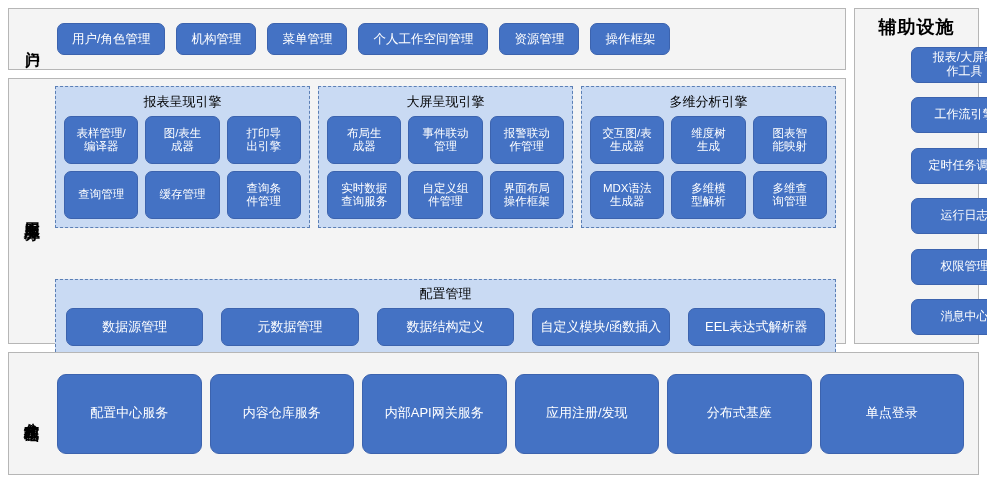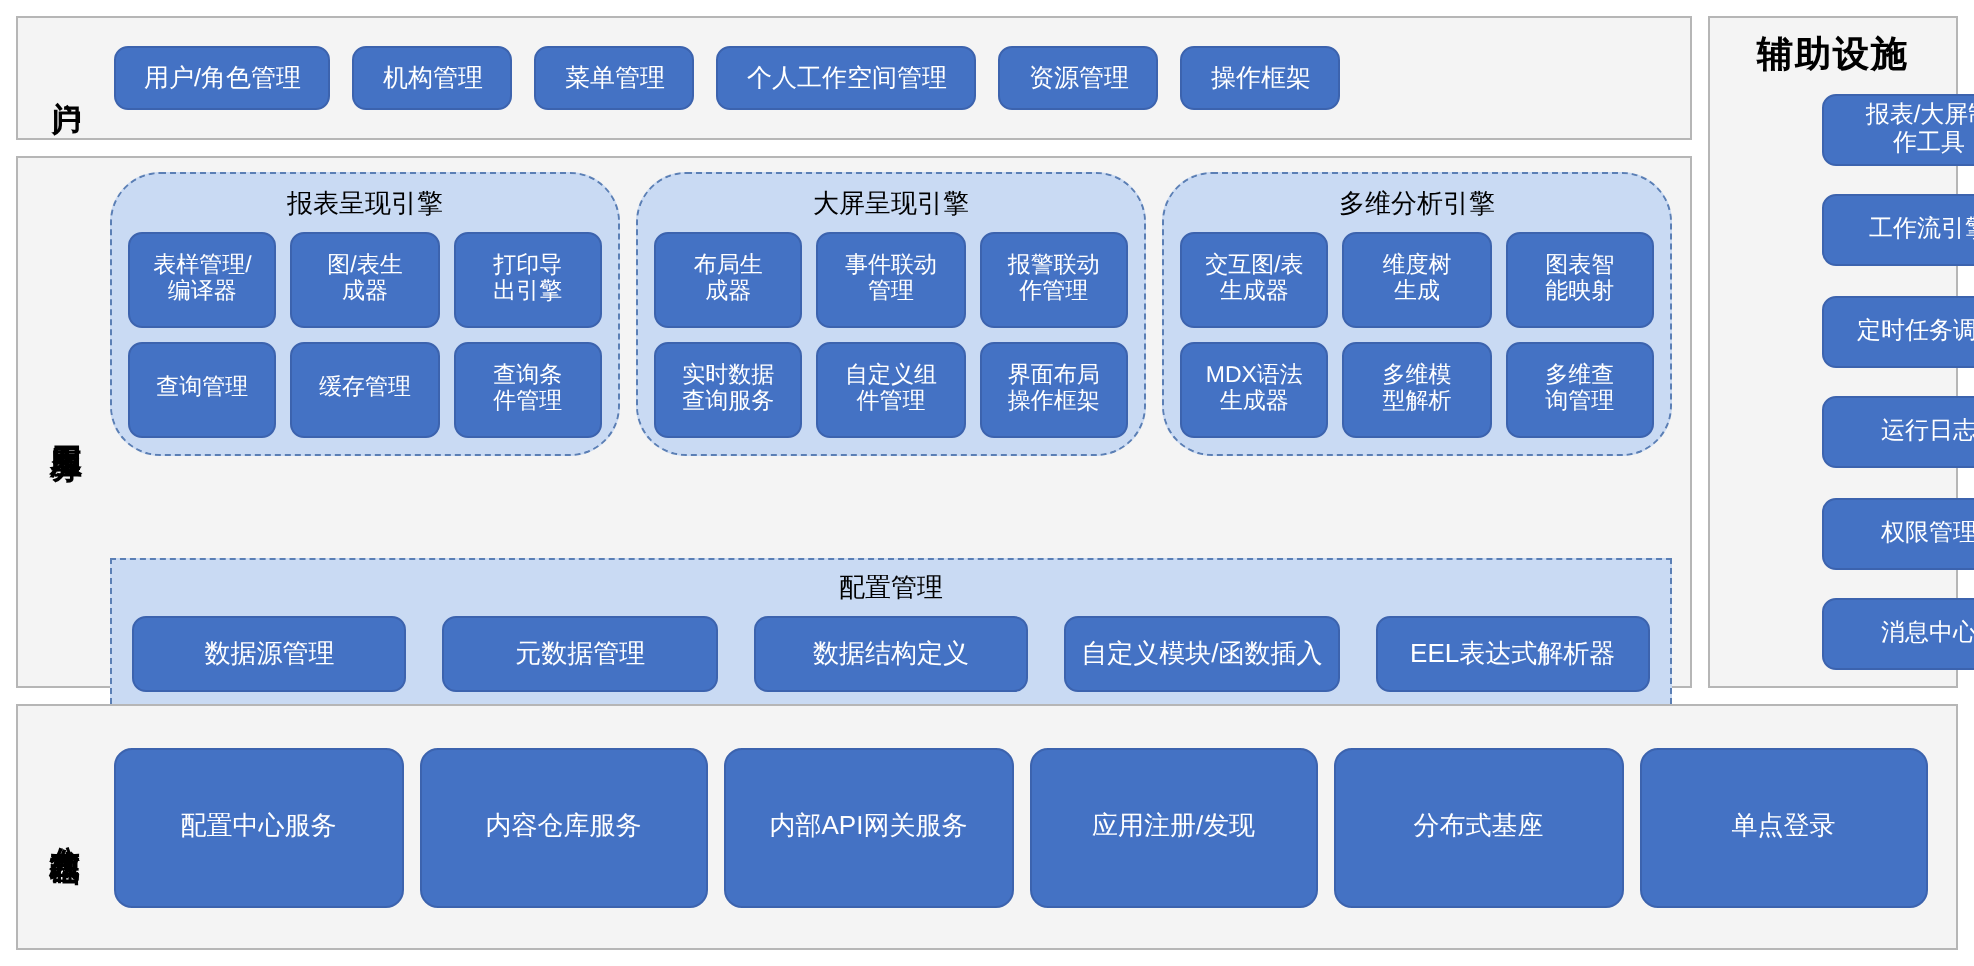--- a/index.html
+++ b/index.html
@@ -174,21 +174,21 @@
   .group-grid {
     flex: 1 1 auto;
     display: grid;
     grid-template-columns: repeat(3, 1fr);
     grid-auto-rows: 1fr;
     gap: 7px;
   }
   .group-grid .pill {
     font-size: 11.5px;
   }
-  .engines-row .group { flex: 1 1 33.33%; border-radius: 25px; }
+  .engines-row .group { flex: 1 1 33.33%; }
 
   #config-group {
     flex: 1 1 auto;
     padding: 3px 10px 8px 10px;
     margin-top: 44px;
   }
   .config-row {
     flex: 1 1 auto;
     display: flex;
     align-items: center;

